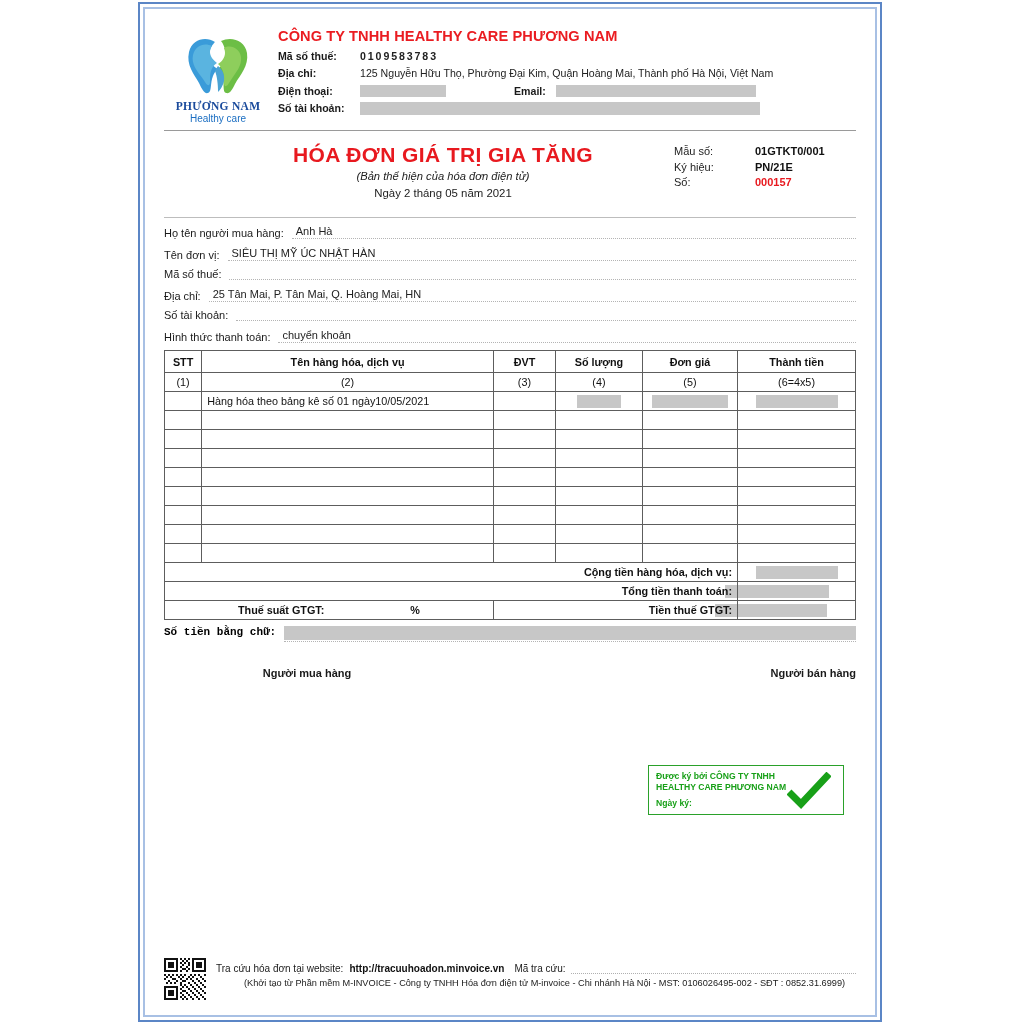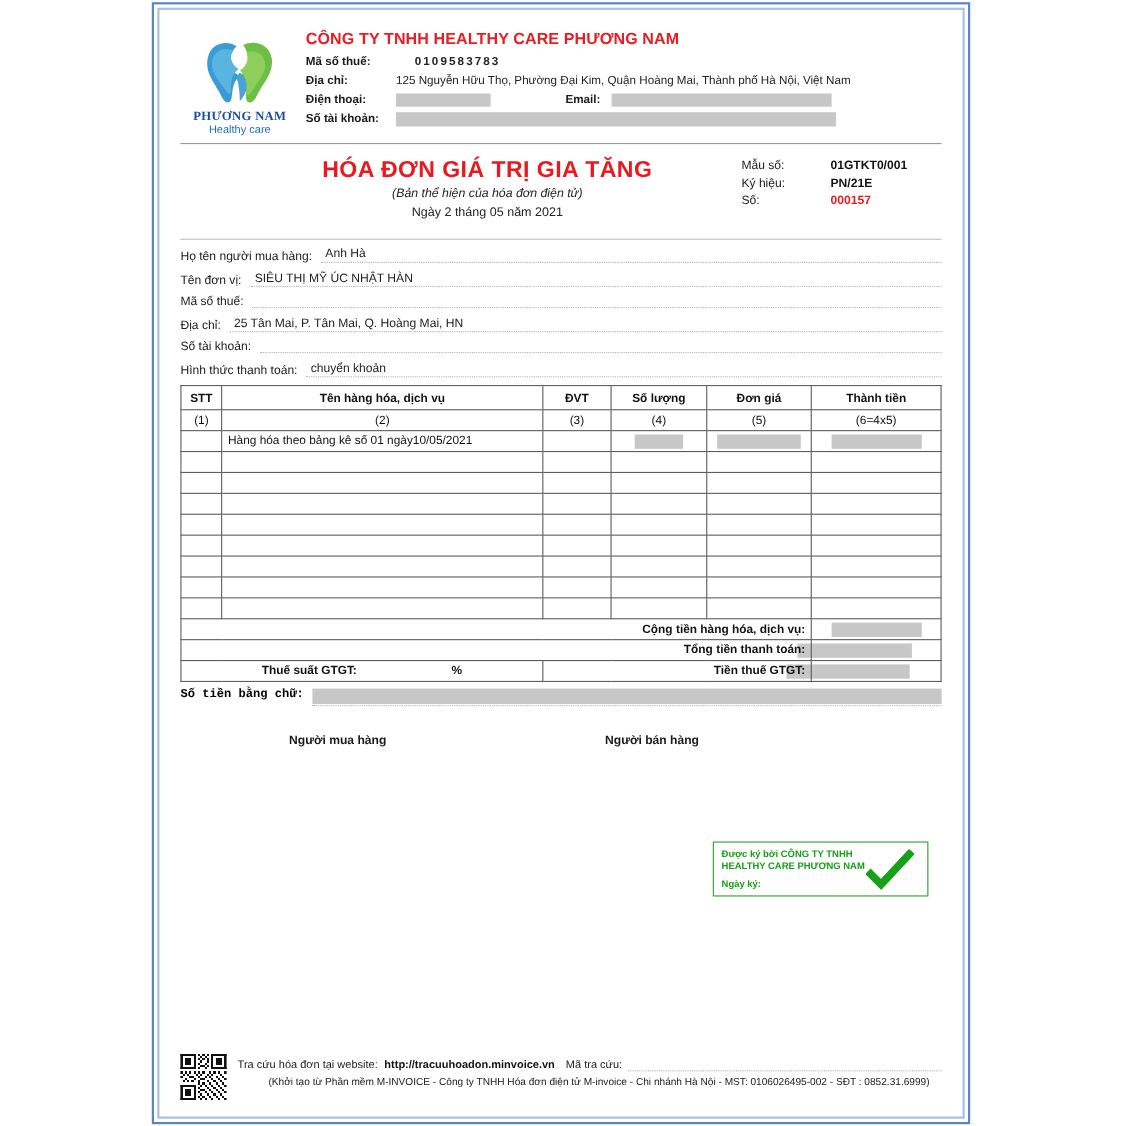--- a/index.html
+++ b/index.html
@@ -68,21 +68,21 @@
 
   .co-block { flex: 1; padding-left: 6px; padding-top: 6px; }
   .co-name {
     color: #ea1c21; font-weight: bold;
     font-size: 14.6px; letter-spacing: .1px;
     margin-bottom: 5px;
   }
   .co-row { display: flex; align-items: center; font-size: 10.6px; color: #1a1a1a; margin-bottom: 4.5px; min-height: 13px; }
   .co-lab { font-weight: bold; width: 82px; min-width: 82px; }
   .co-val { color: #222; }
-  .mst-val { font-weight: bold; letter-spacing: 1.9px; margin-left: 17px; }
+  .mst-val { font-weight: bold; letter-spacing: 1.9px; }
   .redact { background: #c7c7c7; display: inline-block; height: 12px; vertical-align: middle; }
   .email-lab { font-weight: bold; margin-left: 68px; margin-right: 10px; text-align: right; }
 
   
   .title-area { display: flex; padding: 12px 0 4px 0; }
   .title-mid { flex: 1; text-align: center; padding-left: 48px; }
   .inv-title {
     color: #e8191f; font-weight: bold; font-size: 21px;
     letter-spacing: .4px;
   }
@@ -130,21 +130,21 @@
 
   
   .words { display: flex; align-items: flex-start; margin-top: 6px; font-size: 11px; font-family: Liberation Mono, monospace; }
   .words-lab { font-weight: bold; white-space: nowrap; margin-right: 8px; }
   .words-fill { flex: 1; border-bottom: 1px dotted #b4b4b4; padding-bottom: 1px; }
   .words-fill .bar { height: 14px; }
 
   
   .signs { display: flex; margin-top: 25px; font-size: 11px; font-weight: bold; color: #1a1a1a; }
   .sign-buyer { width: 50%; text-align: center; padding-right: 60px; }
-  .sign-seller { width: 50%; text-align: left; padding-left: 40px; }
+  .sign-seller { width: 50%; text-align: right; padding-left: 40px; }
 
   
   .stamp {
     position: absolute;
     left: 500px; top: 753px;
     width: 196px; height: 50px;
     border: 1.5px solid #2aa12a;
     background: #ffffff;
     padding: 5px 7px 0 7px;
   }

